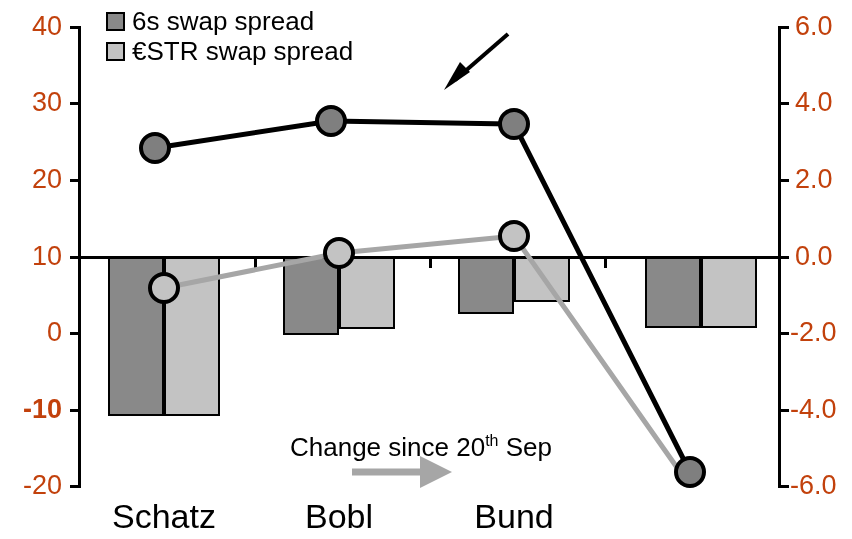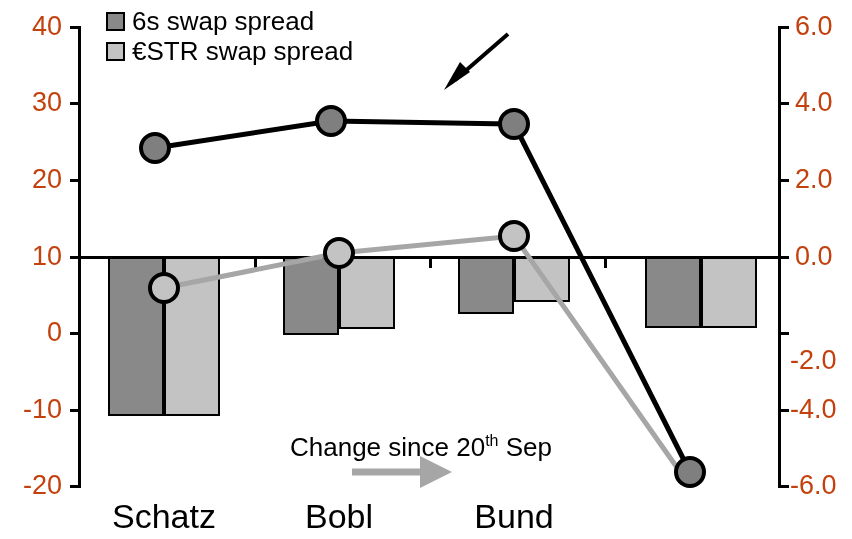--- a/index.html
+++ b/index.html
@@ -69,37 +69,37 @@
   <div class="tick" style="left:70px;top:256px;"></div>
   <div class="tick" style="left:70px;top:332px;"></div>
   <div class="tick" style="left:70px;top:409px;"></div>
   <div class="tick" style="left:70px;top:485px;"></div>
 
   <div class="axis-label left" style="left:4px;top:13px;width:58px;">40</div>
   <div class="axis-label left" style="left:4px;top:89px;width:58px;">30</div>
   <div class="axis-label left" style="left:4px;top:166px;width:58px;">20</div>
   <div class="axis-label left" style="left:4px;top:243px;width:58px;">10</div>
   <div class="axis-label left" style="left:4px;top:319px;width:58px;">0</div>
-  <div class="axis-label left" style="left:4px;top:396px;width:58px;">-10</div>
+  <div class="axis-label left" style="left:4px;top:396px;width:58px;font-weight:bold;">-10</div>
   <div class="axis-label left" style="left:4px;top:472px;width:58px;">-20</div>
 
   <div class="axis-spine" style="left:778px;top:26px;width:3px;height:462px;"></div>
   <div class="tick" style="left:778px;top:26px;"></div>
   <div class="tick" style="left:778px;top:102px;"></div>
   <div class="tick" style="left:778px;top:179px;"></div>
   <div class="tick" style="left:778px;top:256px;"></div>
   <div class="tick" style="left:778px;top:332px;"></div>
   <div class="tick" style="left:778px;top:409px;"></div>
   <div class="tick" style="left:778px;top:485px;"></div>
 
   <div class="axis-label right" style="left:795px;top:13px;">6.0</div>
   <div class="axis-label right" style="left:795px;top:89px;">4.0</div>
   <div class="axis-label right" style="left:795px;top:166px;text-align:center;">2.0</div>
   <div class="axis-label right" style="left:795px;top:243px;">0.0</div>
-  <div class="axis-label right" style="left:790px;top:319px;margin-top:28px;">-2.0</div>
+  <div class="axis-label right" style="left:790px;top:319px;">-2.0</div>
   <div class="axis-label right" style="left:790px;top:396px;">-4.0</div>
   <div class="axis-label right" style="left:790px;top:472px;">-6.0</div>
 
   <div class="zero-line" style="left:78px;top:256px;width:703px;"></div>
 
   <div class="tick" style="left:254px;top:256px;width:3px;height:12px;"></div>
   <div class="tick" style="left:429px;top:256px;width:3px;height:12px;"></div>
   <div class="tick" style="left:604px;top:256px;width:3px;height:12px;"></div>
 
   <div class="bar s6" style="left:108px;top:257px;width:56px;height:159px;"></div>

